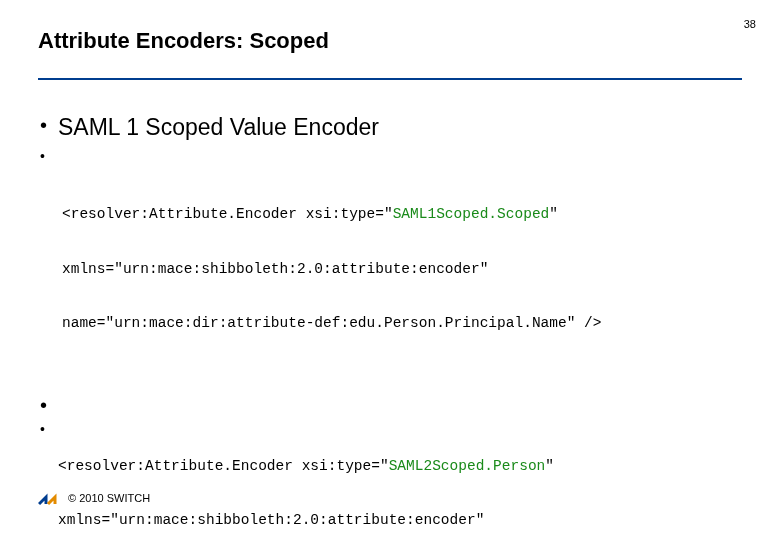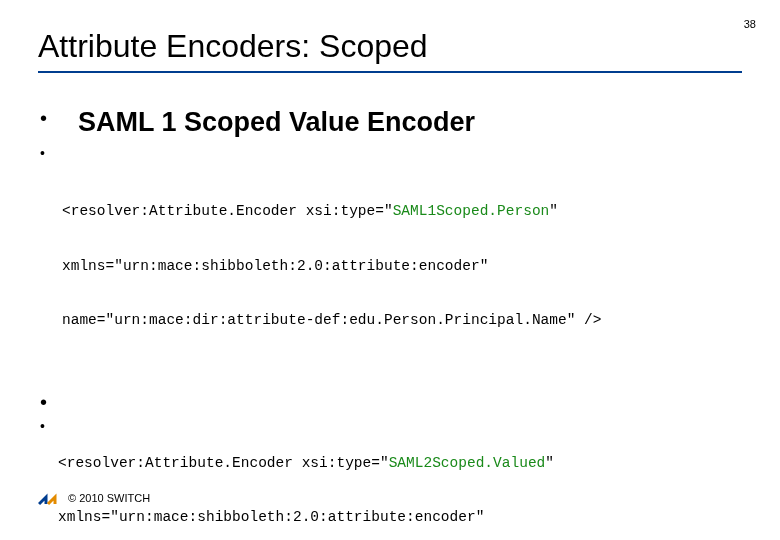--- a/index.html
+++ b/index.html
@@ -17,35 +17,34 @@
     position: relative;
   }
   .page-num {
     position: absolute;
     top: 18px;
     right: 24px;
     font-size: 11px;
     color: #000;
   }
   .title {
-    font-size: 32px;
-    font-weight: normal;
+    font-size: 22px;
+    font-weight: bold;
     color: #000;
-    padding-bottom: 6px;
+    padding-bottom: 24px;
     border-bottom: 2px solid #003d8f;
     margin-bottom: 34px;
   }
   .body {
     padding-left: 2px;
   }
   .h1 {
-    font-size: 27px;
-    font-weight: bold;
+    font-size: 23px;
+    font-weight: normal;
     margin-bottom: 2px;
-    margin-left: 20px;
   }
   .row {
     display: flex;
     align-items: flex-start;
     margin-bottom: 4px;
   }
   .dot {
     font-size: 20px;
     line-height: 22px;
     margin-right: 8px;
@@ -100,33 +99,33 @@
       <div class="dot">•</div>
       <div class="h1">SAML 1 Scoped Value Encoder</div>
     </div>
 
     <div class="row">
       <div class="dot-sm">•</div>
       <div></div>
     </div>
 
     <div class="code code-indent">
-      <div><span>&lt;resolver:Attribute.Encoder xsi:type="</span><span class="green">SAML1Scoped.Person</span><span>"</span></div>
+      <div><span>&lt;resolver:Attribute.Encoder xsi:type="</span><span class="green">SAML1Scoped.Scoped</span><span>"</span></div>
       <div>xmlns="urn:mace:shibboleth:2.0:attribute:encoder"</div>
       <div>name="urn:mace:dir:attribute-def:edu.Person.Principal.Name" /&gt;</div>
     </div>
 
     <div class="row gap-lg">
       <div class="dot">•</div>
     </div>
 
     <div class="row gap-sm" style="align-items:flex-start;">
       <div class="dot-sm">•</div>
       <div class="code">
-        <div><span>&lt;resolver:Attribute.Encoder xsi:type="</span><span class="green">SAML2Scoped.Valued</span><span>"</span></div>
+        <div><span>&lt;resolver:Attribute.Encoder xsi:type="</span><span class="green">SAML2Scoped.Person</span><span>"</span></div>
         <div>xmlns="urn:mace:shibboleth:2.0:attribute:encoder"</div>
         
       </div>
     </div>
 
   </div>
 
   <div class="footer">
     <svg class="logo" viewBox="0 0 20 18">
       <polyline points="1,12 8,5 8,12" fill="none" stroke="#003d8f" stroke-width="3"></polyline>

